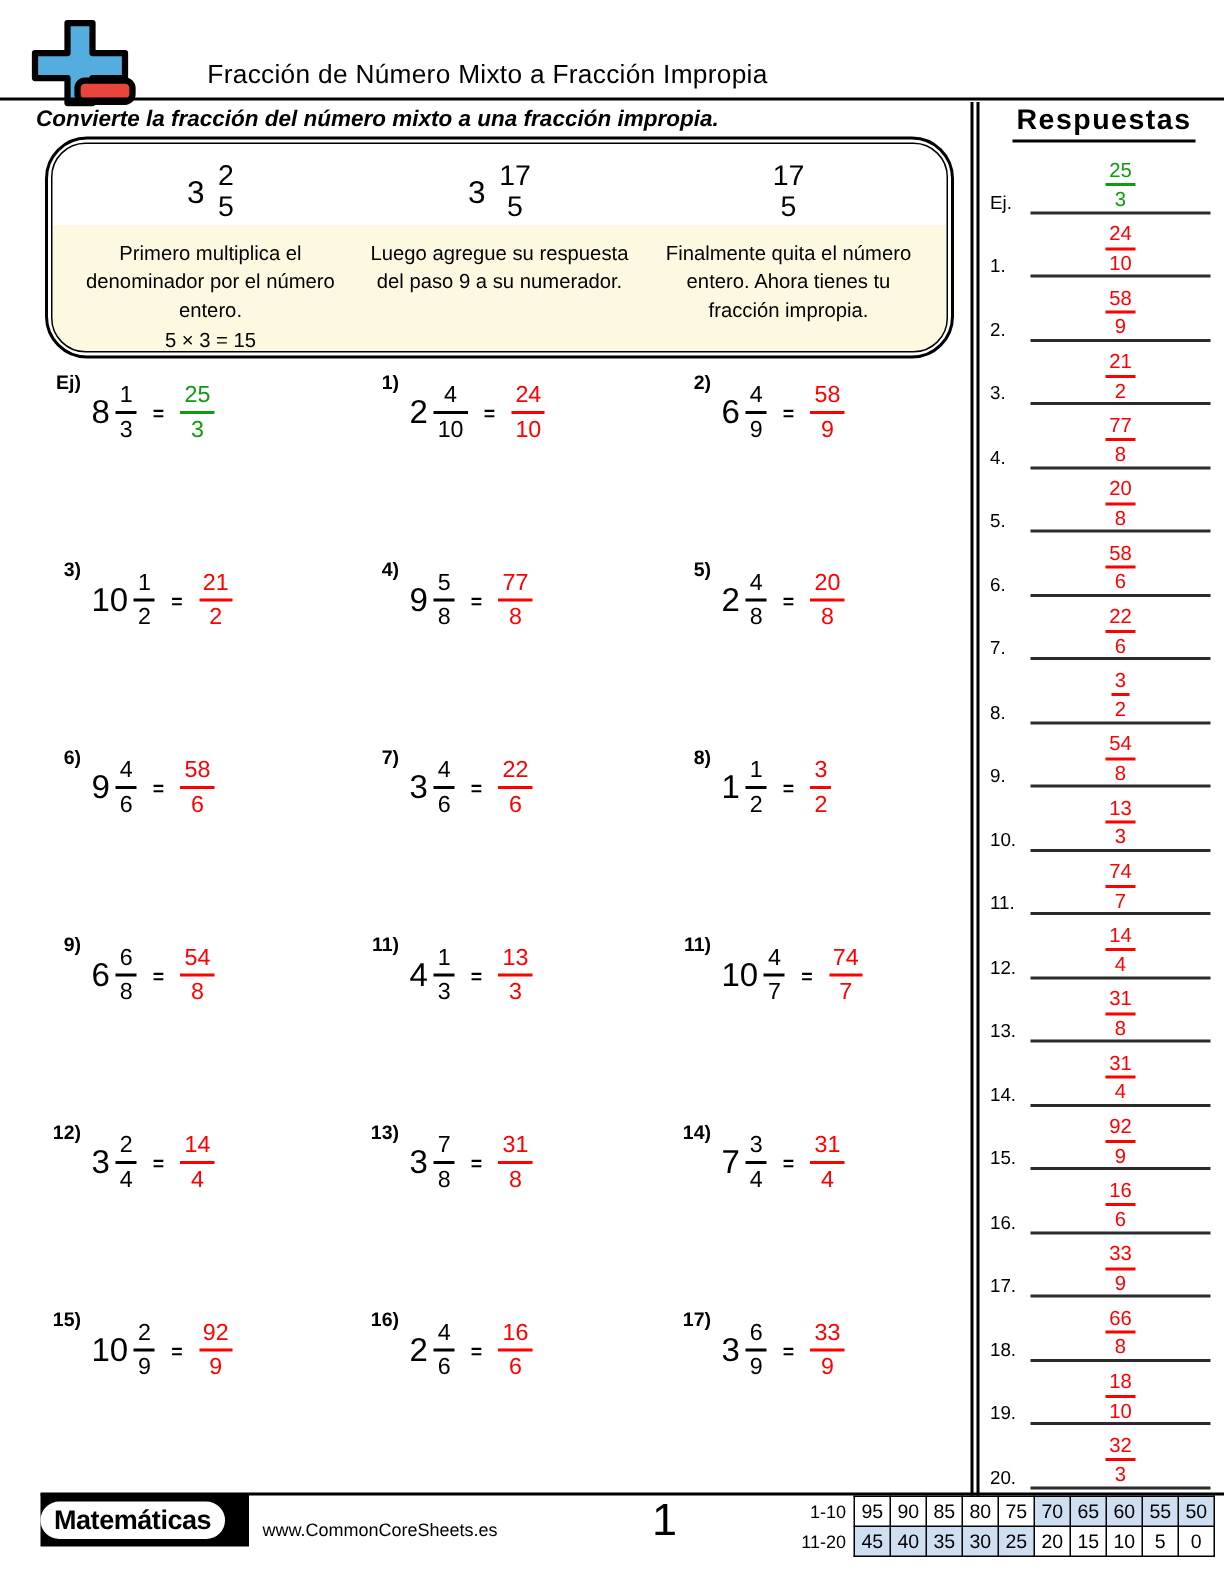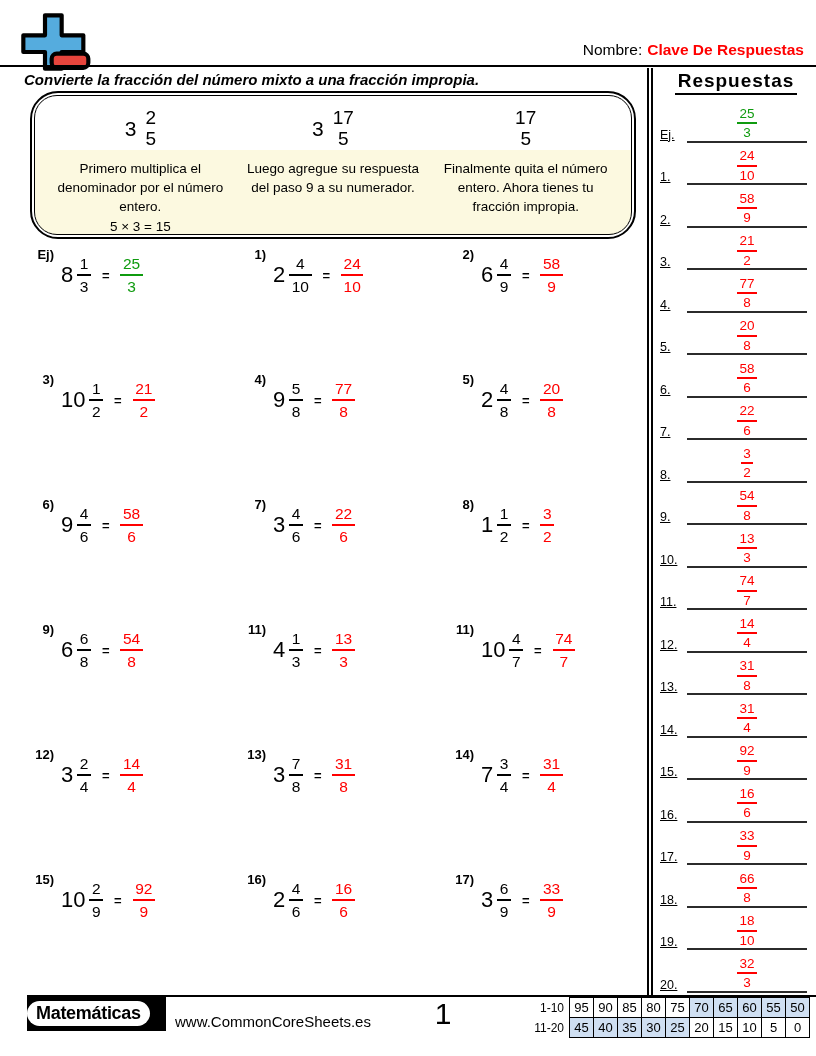--- a/index.html
+++ b/index.html
@@ -48,54 +48,52 @@
   .afrac{font-size:15.5px;}
 
   
   .divider{position:absolute;left:647px;top:68px;height:929px;width:6px;box-sizing:border-box;
            border-left:2px solid #000;border-right:2px solid #000;}
   .answers{position:absolute;left:657px;top:70px;width:158px;}
   .answers-title{text-align:center;margin-bottom:5px;}
   .answers-title span{display:inline-block;font-size:19px;font-weight:bold;letter-spacing:1px;
                       border-bottom:2px solid #000;padding:0 3px 1px;}
   .ans-row{display:flex;align-items:flex-end;height:42.5px;padding:0 8px 0 3px;box-sizing:border-box;}
-  .ans-label{font-size:12.5px;width:27px;flex:none;padding-bottom:1px;text-decoration:underline;}
+  .ans-label{font-size:12.5px;width:27px;flex:none;padding-bottom:1px;}
   .ans-line{flex:1;display:flex;justify-content:center;align-items:flex-end;
             border-bottom:2px solid #2b2b2b;}
   .sfrac{font-size:13.5px;margin-bottom:1px;}
   .sfrac .bar{height:1.8px;margin:2px 0;}
 
   
   .footer-rule{position:absolute;left:27px;top:995px;width:789px;height:2px;background:#000;}
   .badge{position:absolute;left:27px;top:996px;width:139px;height:35px;background:#000;
          display:flex;align-items:center;justify-content:flex-start;}
   .badge-pill{background:#fff;color:#000;border-radius:15px;padding:3px 9px 4px;
               font-weight:bold;font-size:18px;letter-spacing:-.3px;line-height:1;}
-  .website{position:absolute;left:175px;top:1013px;font-size:15px;}
+  .website{position:absolute;left:175px;top:1013px;font-size:12px;}
   .page-number{position:absolute;left:398px;top:999px;width:90px;text-align:center;
                font-size:30px;line-height:1;}
   .score-table{position:absolute;right:6px;top:997px;border-collapse:collapse;}
   .score-table td{padding:0;}
   .score-label{font-size:12px;text-align:right;padding-right:5px !important;border:none;}
   .score-cell{border:1.6px solid #000;width:23px;height:19px;text-align:center;font-size:13px;}
 </style>
 </head>
 <body>
 
 <div class="page">
 
   <div class="logo">
     <svg width="74" height="60" viewBox="0 0 88 72">
       <path d="M32 4 h20 v24 h26 v20 h-26 v20 h-20 v-20 h-26 v-20 h26 z" fill="#55acde" stroke="#000" stroke-width="5" stroke-linejoin="round"></path>
       <rect x="40" y="50" width="44" height="17" rx="6" fill="#e8453c" stroke="#000" stroke-width="5"></rect>
     </svg>
   </div>
-  <div class="name-block">
-    <span>Nombre:</span><span class="name-value">Clave De Respuestas</span>
-  </div>
+  <div class="title">Fracción de Número Mixto a Fracción Impropia</div>
   <div class="header-rule"></div>
 
   <div class="instruction">Convierte la fracción del número mixto a una fracción impropia.</div>
 
   <div class="ex-outer">
     <div class="ex-inner">
       <div class="ex-grid">
 
           <div class="ex-step">
             <div class="ex-fig">

